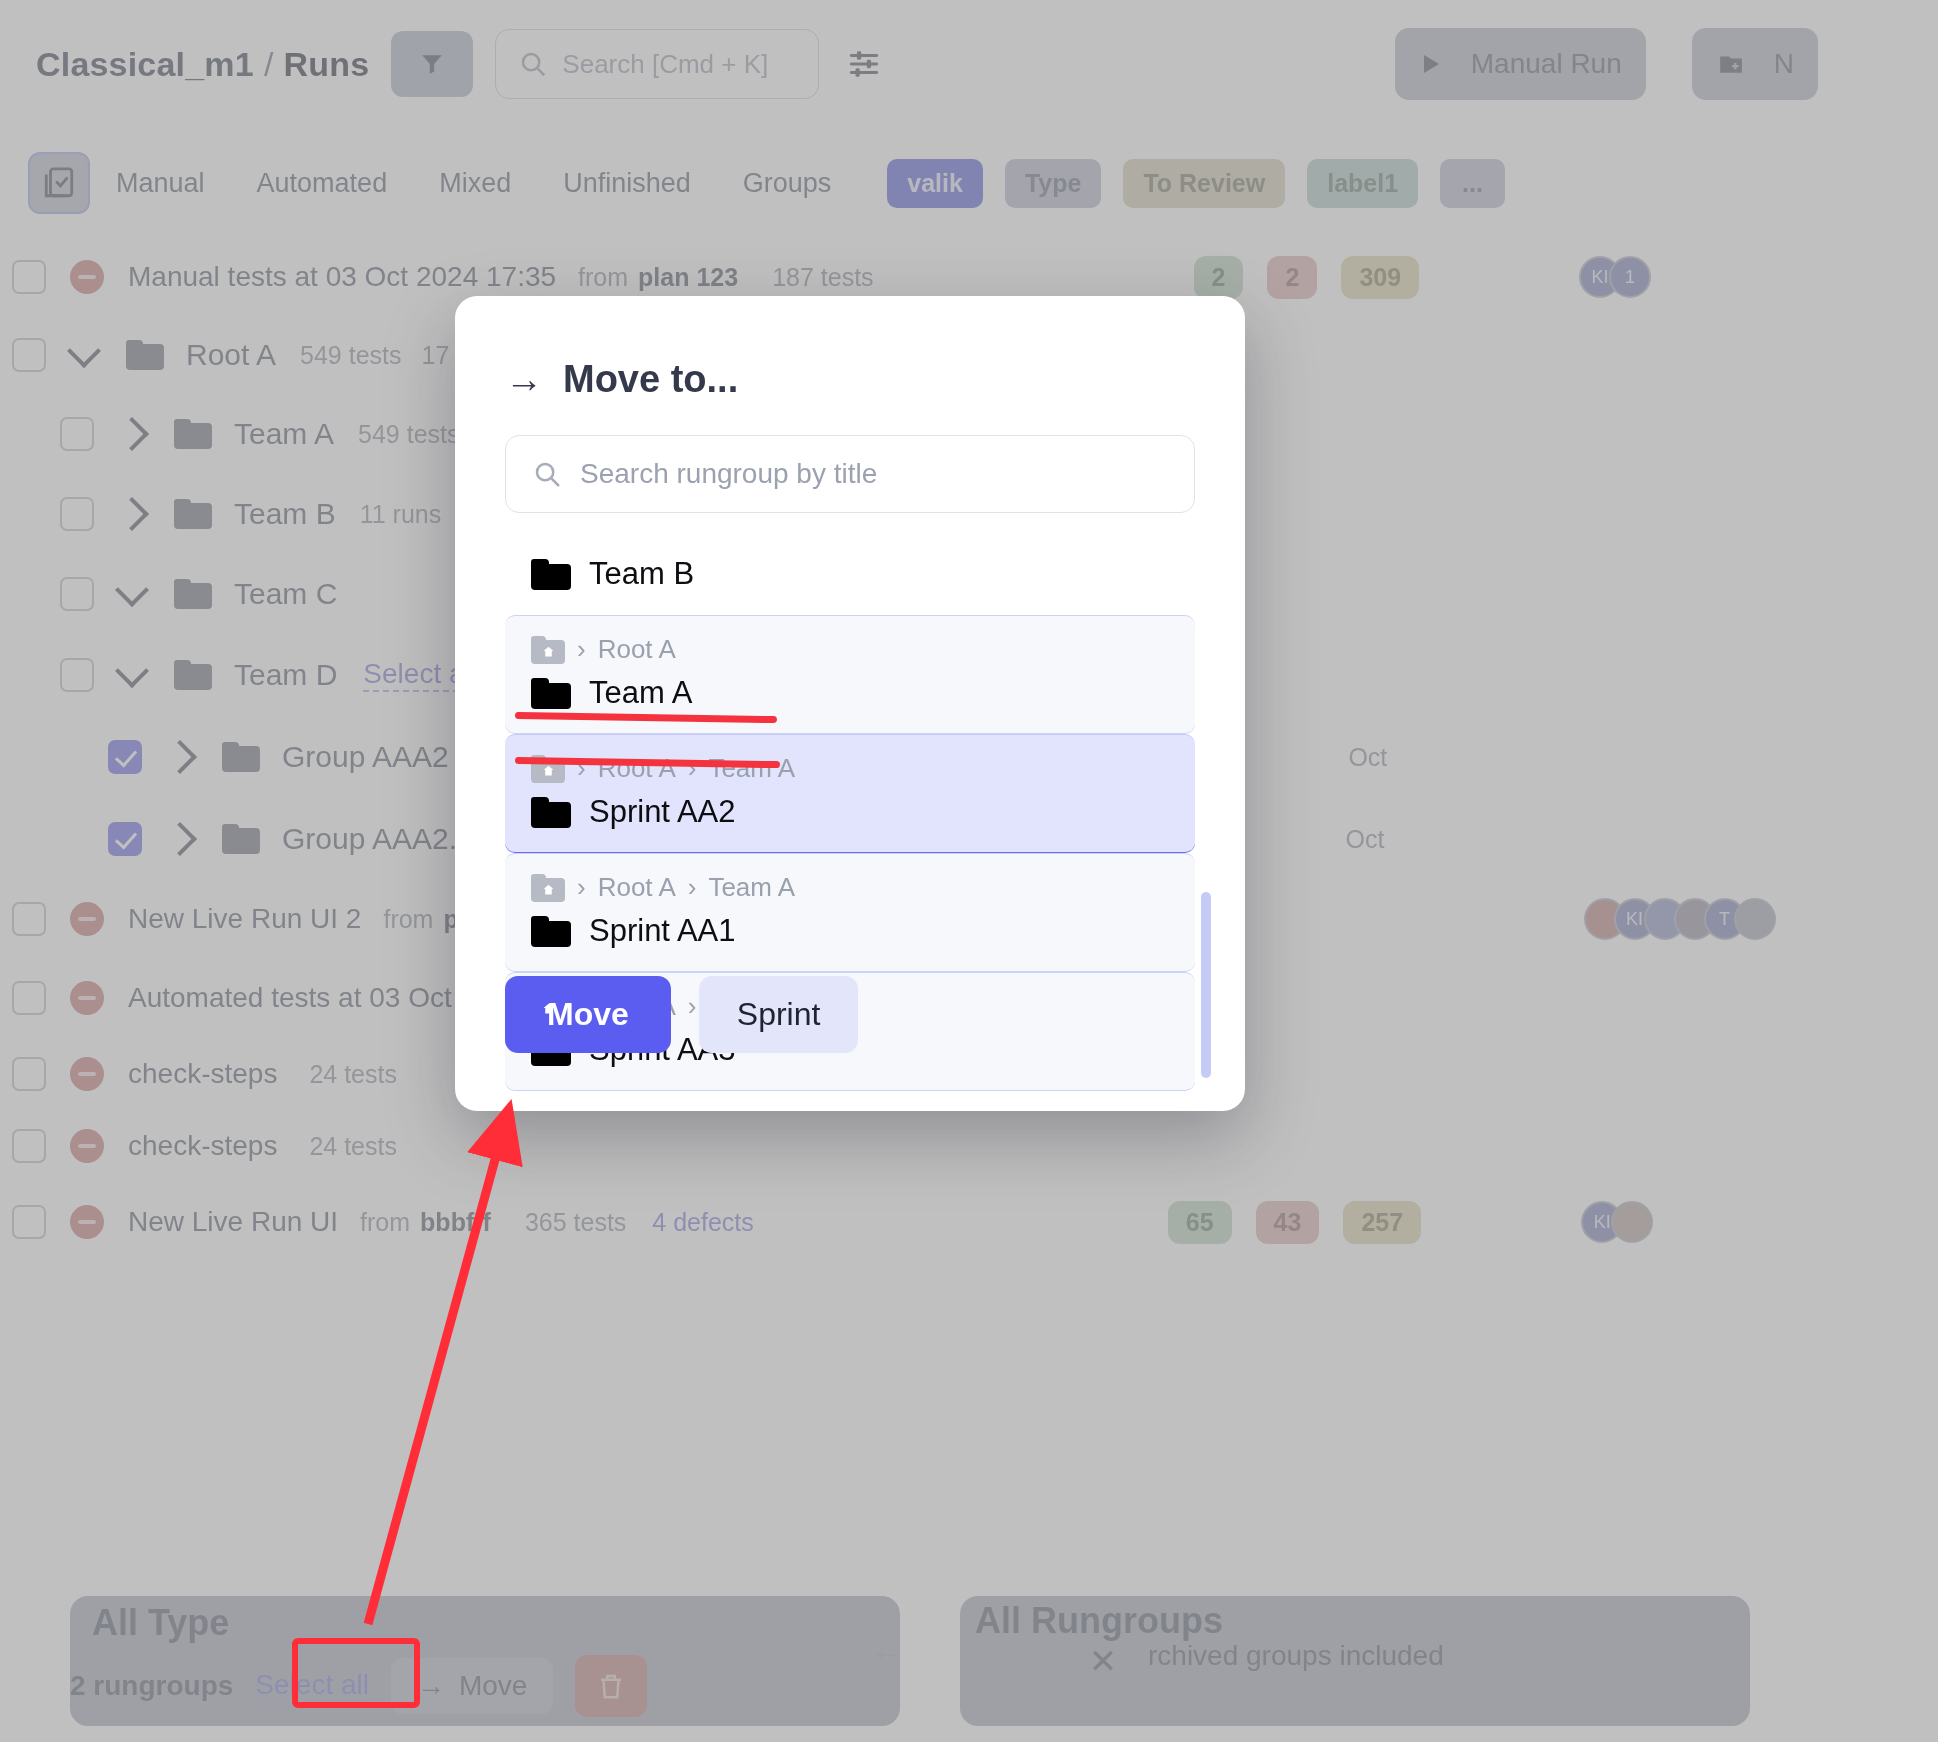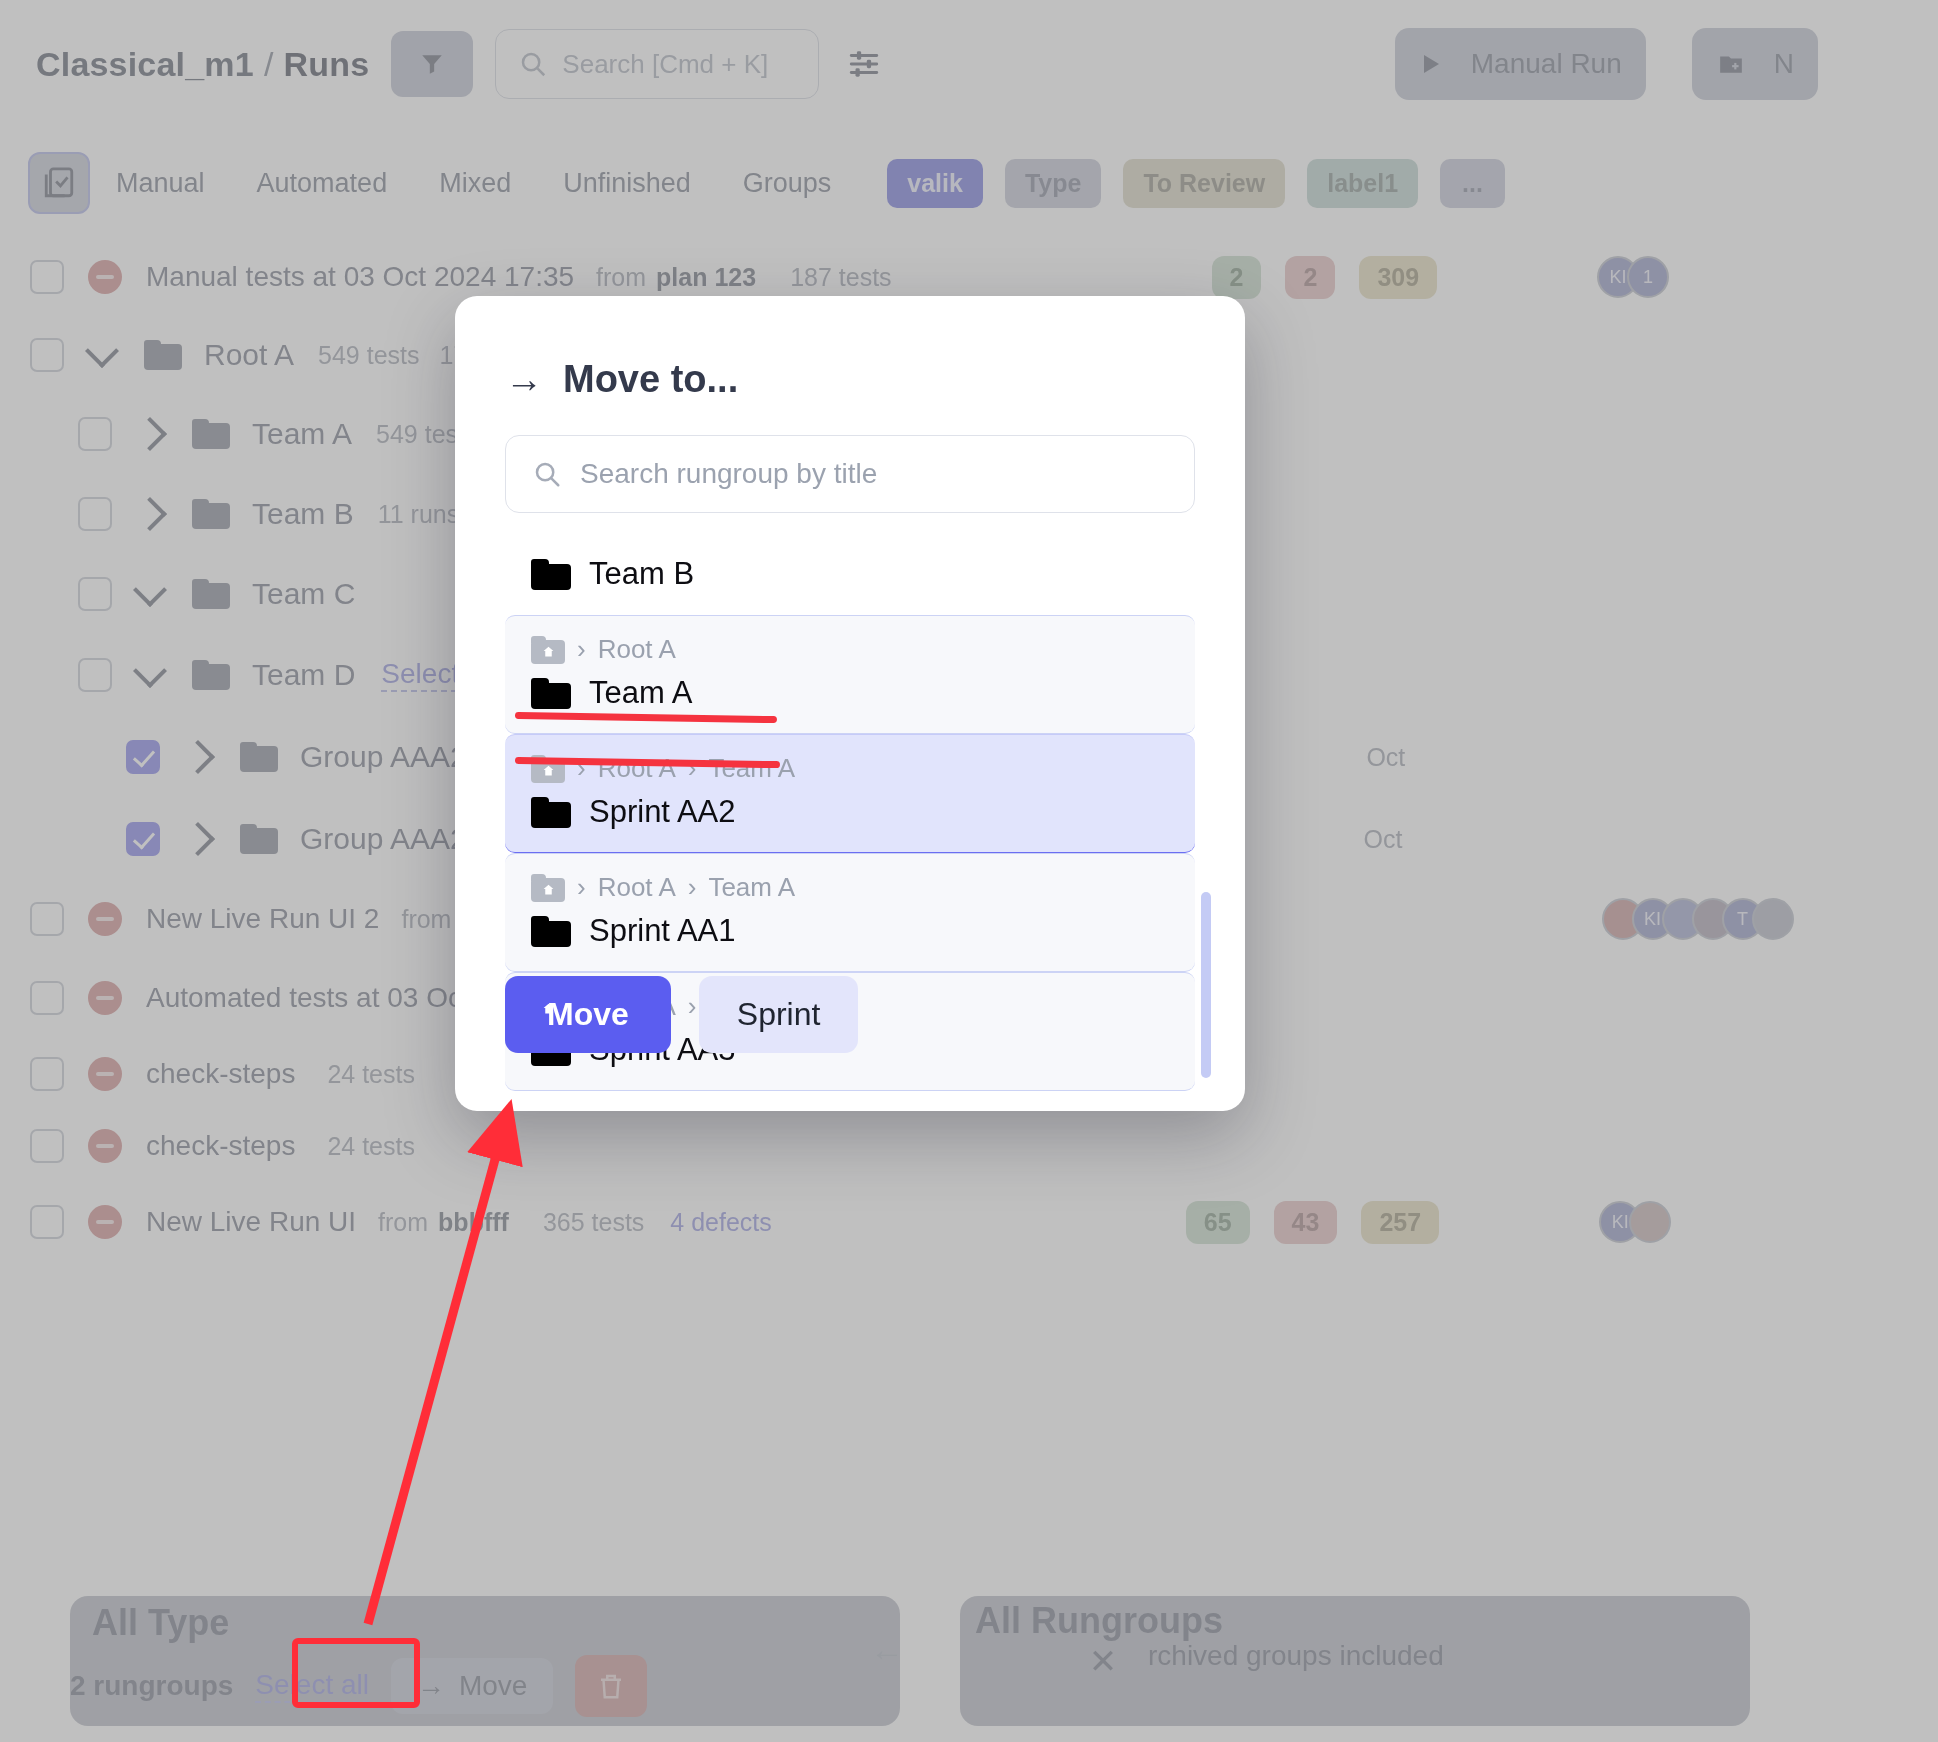--- a/index.html
+++ b/index.html
@@ -61,21 +61,21 @@
   .chip { font-size:27px; color:#5e6475; padding:0 26px; }
   .tag { border-radius:10px; padding:10px 20px; font-size:25px; margin-right:22px;}
   .tag.valik{ background:#5b5fd6; color:#e8e9fb; font-weight:700;}
   .tag.type{ background:#b5b9ca; color:#6a7083; font-weight:700;}
   .tag.review{ background:#cfcbb2; color:#79776a; font-weight:700;}
   .tag.label1{ background:#aec8c2; color:#6d7b78; font-weight:700;}
   .tag.more{ background:#b5b9cc; color:#6a7083; font-weight:700; padding:10px 22px;}
 
   
   .rowlist { position:absolute; left:0; top:238px; width:1938px; }
-  .row { display:flex; align-items:center; height:72px; padding-left:30px; font-size:28px; color:#5f6575;}
+  .row { display:flex; align-items:center; height:72px; padding-left:12px; font-size:28px; color:#5f6575;}
   .cb { width:34px;height:34px;border:2px solid #b9bec9;border-radius:7px; flex:0 0 auto;}
   .cb.checked { background:#6c6ce4; border-color:#6c6ce4; position:relative;}
   .cb.checked:after{content:"";position:absolute;left:10px;top:4px;width:9px;height:17px;border:solid #fff;border-width:0 3.5px 3.5px 0;transform:rotate(42deg);}
   .minus { width:34px;height:34px;border-radius:50%;background:#c97b7b; display:flex;align-items:center;justify-content:center;}
   .minus:after{content:"";width:18px;height:3.5px;background:#f0dada;border-radius:2px;}
   .folder { width:38px;height:30px; position:relative; flex:0 0 auto;}
   .folder:before{content:"";position:absolute;left:0;top:4px;width:38px;height:26px;background:#6f7584;border-radius:4px;}
   .folder:after{content:"";position:absolute;left:0;top:0;width:17px;height:8px;background:#6f7584;border-radius:3px 4px 0 0;}
   .chev { width:24px;height:24px; border:solid #4f5564; border-width:0 4px 4px 0; }
   .chev.down{ transform:rotate(45deg); margin-bottom:8px;}

